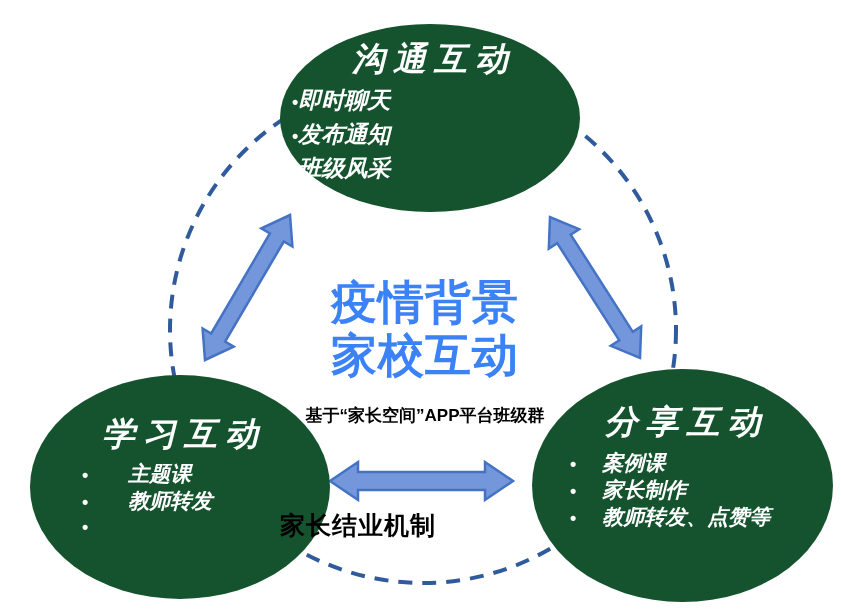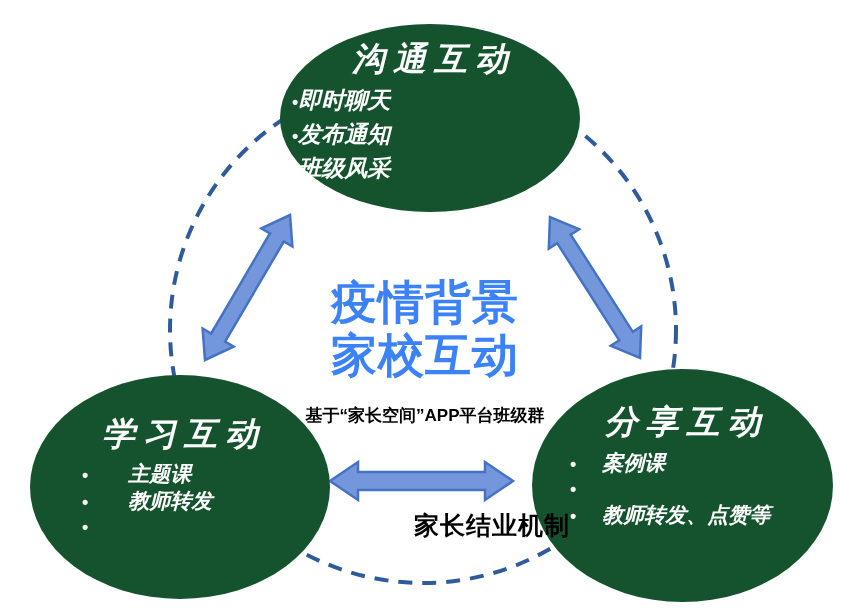--- a/index.html
+++ b/index.html
@@ -46,21 +46,21 @@
   #center-title{
     position:absolute;left:255px;top:276px;width:340px;text-align:center;
     color:#3b82f6;font-size:46px;line-height:53px;font-weight:900;
     letter-spacing:1px;
   }
   #center-subtitle{
     position:absolute;left:235px;top:404px;width:380px;text-align:center;
     color:#000000;font-size:17px;font-weight:bold;white-space:nowrap;
   }
   #bottom-label{
-    position:absolute;left:280px;top:509px;width:290px;text-align:right;
+    position:absolute;left:280px;top:509px;width:290px;text-align:left;
     color:#000000;font-size:25px;font-weight:bold;letter-spacing:1px;
     white-space:nowrap;
   }
 </style>
 </head>
 <body>
 
 <div id="canvas">
 
   <svg id="connector-layer" viewBox="0 0 841 610" xmlns="http://www.w3.org/2000/svg">
@@ -111,20 +111,21 @@
 
   <div class="node" id="node-right">
     <div class="title">分享互动</div>
     <div class="rows">
       <div class="row">
         <span class="dot">•</span>
         <span class="txt">案例课</span>
       </div>
       <div class="row">
         <span class="dot">•</span>
+        <span class="txt">家长制作</span>
       </div>
       <div class="row">
         <span class="dot">•</span>
         <span class="txt">教师转发、点赞等</span>
       </div>
     </div>
   </div>
 
   <div id="center-title">
     <div>疫情背景</div>

